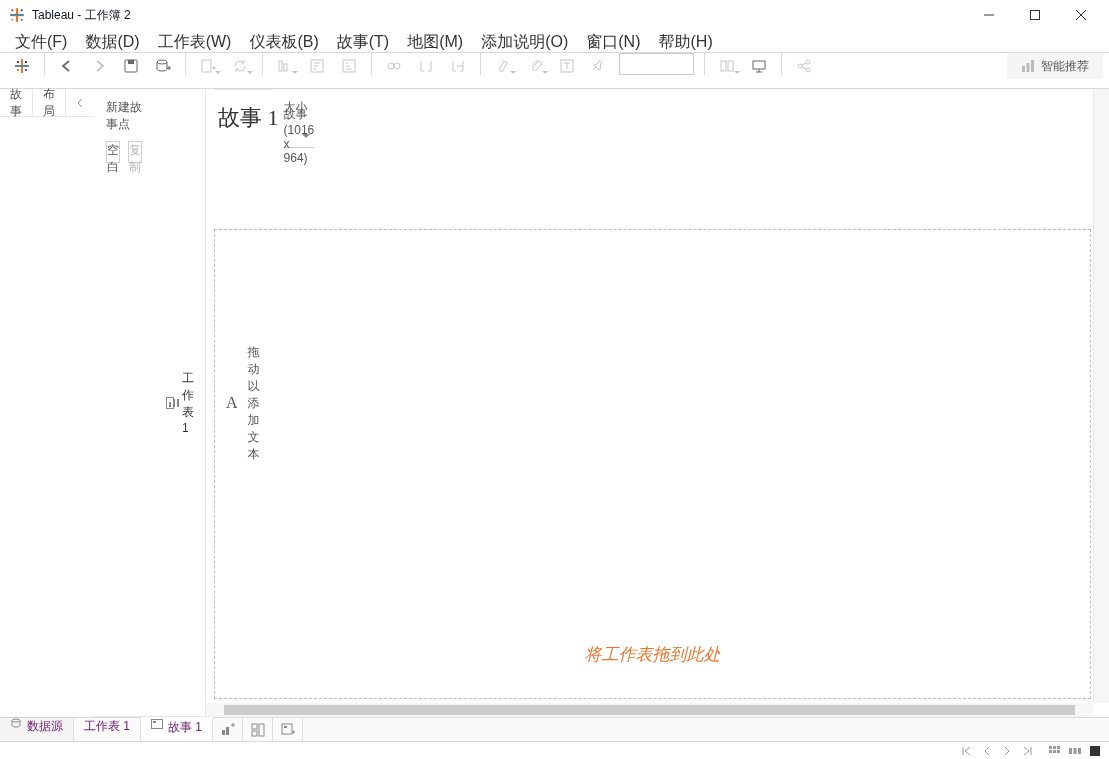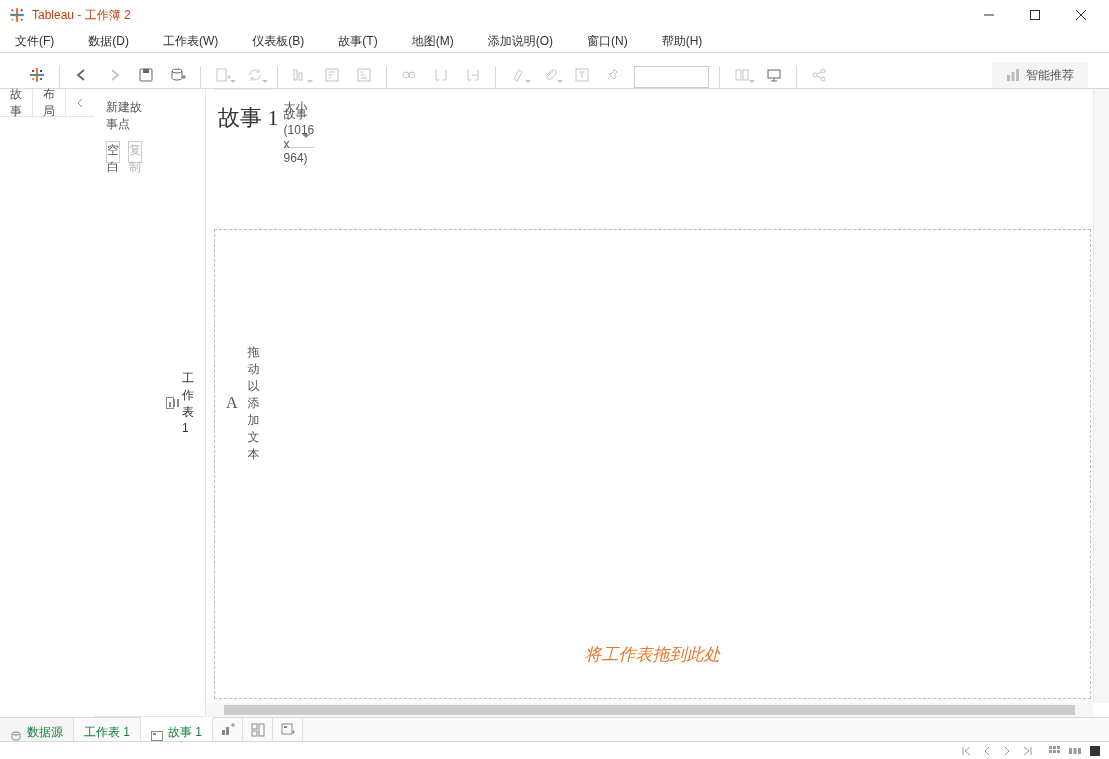--- a/index.html
+++ b/index.html
@@ -1,31 +1,31 @@
 <!DOCTYPE html>
 <html><head>
 <meta charset="utf-8">
 <style>
 * { box-sizing: border-box; margin: 0; padding: 0; font-family: "Microsoft YaHei", "Segoe UI", Arial, sans-serif; }
 html, body { width: 1109px; height: 759px; overflow: hidden; background: #fff; }
 
 
 .titlebar { height: 30px; display: flex; align-items: center; padding: 0 5px; font-size: 12px; color: #555; }
 .titlebar .app-icon { width: 18px; height: 18px; margin: 0 6px 0 3px; display: inline-flex; align-items: center; justify-content: center; }
-.titlebar .title { color: #c2410c; }
+.titlebar .title { color: #0f172a; }
 .win-controls { margin-left: auto; display: flex; }
 .win-btn { width: 46px; height: 30px; display: flex; align-items: center; justify-content: center; color: #333; cursor: pointer; }
 .win-btn svg { width: 10px; height: 10px; }
 
 
-.menubar { height: 22px; display: flex; align-items: center; padding: 0 6px; gap: 16px; font-size: 12px; }
+.menubar { height: 22px; display: flex; align-items: flex-start; padding: 0 6px; gap: 0; font-size: 16px; }
 .menu-item { padding: 2px 9px; cursor: pointer; color: #333; }
 
 
-.toolbar { height: 37px; border-top: 1px solid #d9d9d9; border-bottom: 1px solid #d9d9d9; display: flex; align-items: flex-end; padding: 0 21px; }
+.toolbar { height: 37px; border-top: 1px solid #d9d9d9; border-bottom: 1px solid #d9d9d9; display: flex; align-items: flex-start; padding: 0 6px; }
 .tool-btn { width: 28px; height: 26px; margin: 0 2px; display: inline-flex; align-items: center; justify-content: center; cursor: pointer; color: #555; position: relative; }
 .tool-btn.disabled { color: #c5c5c5; cursor: default; }
 .tool-sep { width: 1px; height: 22px; background: #d9d9d9; margin: 0 6px; }
 .tool-btn .drop { position: absolute; right: 1px; bottom: 5px; width: 0; height: 0; border-left: 3px solid transparent; border-right: 3px solid transparent; border-top: 3px solid currentColor; }
 .tool-input { width: 75px; height: 22px; border: 1px solid #ccc; margin: 0 4px; }
 .rec-btn { margin-left: auto; height: 26px; padding: 0 14px; background: #f5f5f5; color: #555; font-size: 12px; display:flex; align-items:center; gap:6px; cursor:pointer; }
 
 
 .main { display: flex; height: calc(759px - 30px - 22px - 37px - 24px - 18px); }
 .side { width: 206px; border-right: 1px solid #e6e6e6; display: flex; font-size: 12px; }
@@ -62,21 +62,21 @@
 .story-title { font-size:22px; font-family:Georgia,"Microsoft YaHei",serif; padding:14px 12px 8px; color:#333; }
 .caption-box { position:absolute; left:430px; top:50px; width:150px; height:66px; background:#e6e6e6; padding:8px 10px; font-size:12px; color:#555; cursor:text; }
 .drop-area { position:absolute; left:8px; top:140px; right:18px; bottom:18px; border:1px dashed #bbb; display:flex; align-items:center; justify-content:center; }
 .drop-msg { color:#e8762c; font-style:italic; font-size:17px; font-family:Georgia,"Microsoft YaHei",serif; position:relative; top:190px; }
 .vscroll { position:absolute; right:0; top:0; bottom:14px; width:16px; background:#f6f6f6; border-left:1px solid #e9e9e9; }
 .hscroll { position:absolute; left:0; right:16px; bottom:0; height:14px; background:#f6f6f6; display:flex; align-items:center; }
 .hscroll .thumb { height:10px; background:#ccc; margin-left:18px; width:calc(100% - 36px); }
 
 
 .sheet-bar { height:24px; border-top:1px solid #d9d9d9; display:flex; align-items:stretch; font-size:12px; background:#fafafa; }
-.sheet-tab { padding:0 10px; display:flex; align-items:flex-end; gap:5px; border-right:1px solid #e0e0e0; cursor:pointer; color:#15803d; background:#f5f5f5; }
+.sheet-tab { padding:0 10px; display:flex; align-items:flex-start; gap:5px; border-right:1px solid #e0e0e0; cursor:pointer; color:#701a75; background:#f5f5f5; }
 .sheet-tab.active { background:#fff; border-top:2px solid #fff; margin-top:-1px; }
 .sheet-tab .mini-icon { width:12px; height:10px; display:inline-block; }
 .sheet-btn { width:30px; display:flex; align-items:center; justify-content:center; color:#888; cursor:pointer; border-right:1px solid #e0e0e0; }
 
 
 .status { height:18px; border-top:1px solid #d9d9d9; display:flex; background:#fff; }
 .status-right { margin-left:auto; display:flex; align-items:center; gap:0; padding-right:4px; }
 .status-btn { width:20px; height:16px; display:flex; align-items:center; justify-content:center; color:#999; cursor:pointer; }
 .status-btn.dark { color:#333; }
 

